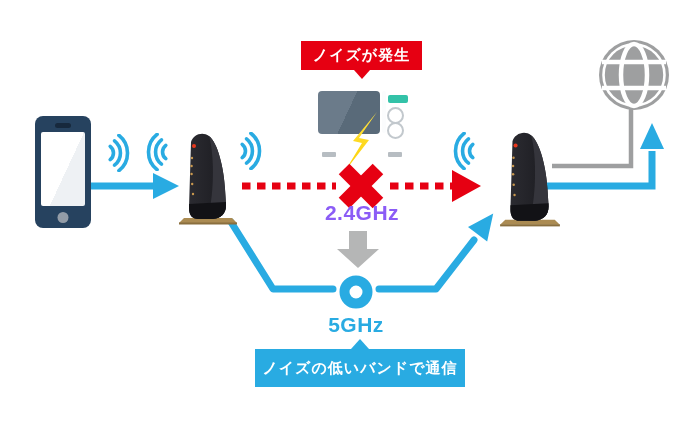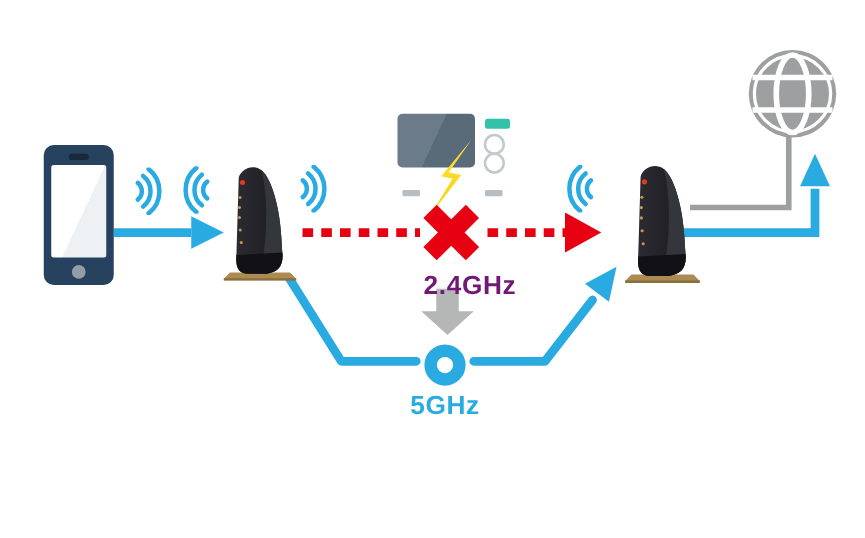--- a/index.html
+++ b/index.html
@@ -11,21 +11,21 @@
   .callout{position:absolute;color:#fff;font-weight:bold;font-size:15px;
            display:flex;align-items:center;justify-content:center;letter-spacing:1px;}
   .callout-red{left:301px;top:41px;width:121px;height:29px;background:#e60012;}
   .callout-red::after{content:"";position:absolute;top:100%;left:50%;margin-left:-8px;
            border:8px solid transparent;border-top:9px solid #e60012;border-bottom:none;}
   .callout-blue{left:255px;top:349px;width:210px;height:38px;background:#29abe2;}
   .callout-blue::before{content:"";position:absolute;bottom:100%;left:50%;margin-left:-9px;
            border:9px solid transparent;border-bottom:10px solid #29abe2;border-top:none;}
 
   .freq{position:absolute;font-weight:bold;font-size:21px;text-align:center;letter-spacing:0.5px;}
-  .freq-red{left:315px;top:201px;width:122px;color:#701a75;margin-top:16px;}
+  .freq-red{left:301px;top:201px;width:122px;color:#8b5cf6;}
   .freq-blue{left:296px;top:313px;width:120px;color:#29abe2;}
 
   
   .phone{position:absolute;left:35px;top:116px;width:56px;height:112px;
          background:#26425f;border-radius:8px;}
   .phone-screen{position:absolute;left:6px;top:16px;right:6px;bottom:22px;border-radius:2px;
          background:linear-gradient(115deg,#ffffff 55%,#eef1f4 55%);}
   .phone-speaker{position:absolute;left:50%;top:7px;transform:translateX(-50%);
          width:16px;height:5px;background:#17293d;border-radius:3px;}
   .phone-home{position:absolute;left:50%;bottom:5px;transform:translateX(-50%);
@@ -170,16 +170,22 @@
   <svg style="position:absolute;left:596px;top:37px" width="76" height="76" viewBox="0 0 76 76">
     <circle cx="38" cy="38" r="35" fill="#9e9fa0"></circle>
     <g stroke="#fff" fill="none">
       <circle cx="38" cy="38" r="30.5" stroke-width="2.6"></circle>
       <ellipse cx="38" cy="38" rx="13" ry="31" stroke-width="4.5"></ellipse>
       <line x1="6" y1="25" x2="70" y2="25" stroke-width="4.5"></line>
       <line x1="6" y1="51" x2="70" y2="51" stroke-width="4.5"></line>
     </g>
   </svg>
 
+  <div class="callout callout-red">
+    <span>ノイズが発生</span>
+  </div>
   <div class="freq freq-red">2.4GHz</div>
   <div class="freq freq-blue">5GHz</div>
+  <div class="callout callout-blue">
+    <span>ノイズの低いバンドで通信</span>
+  </div>
 
 </div>
 
 </body></html>

